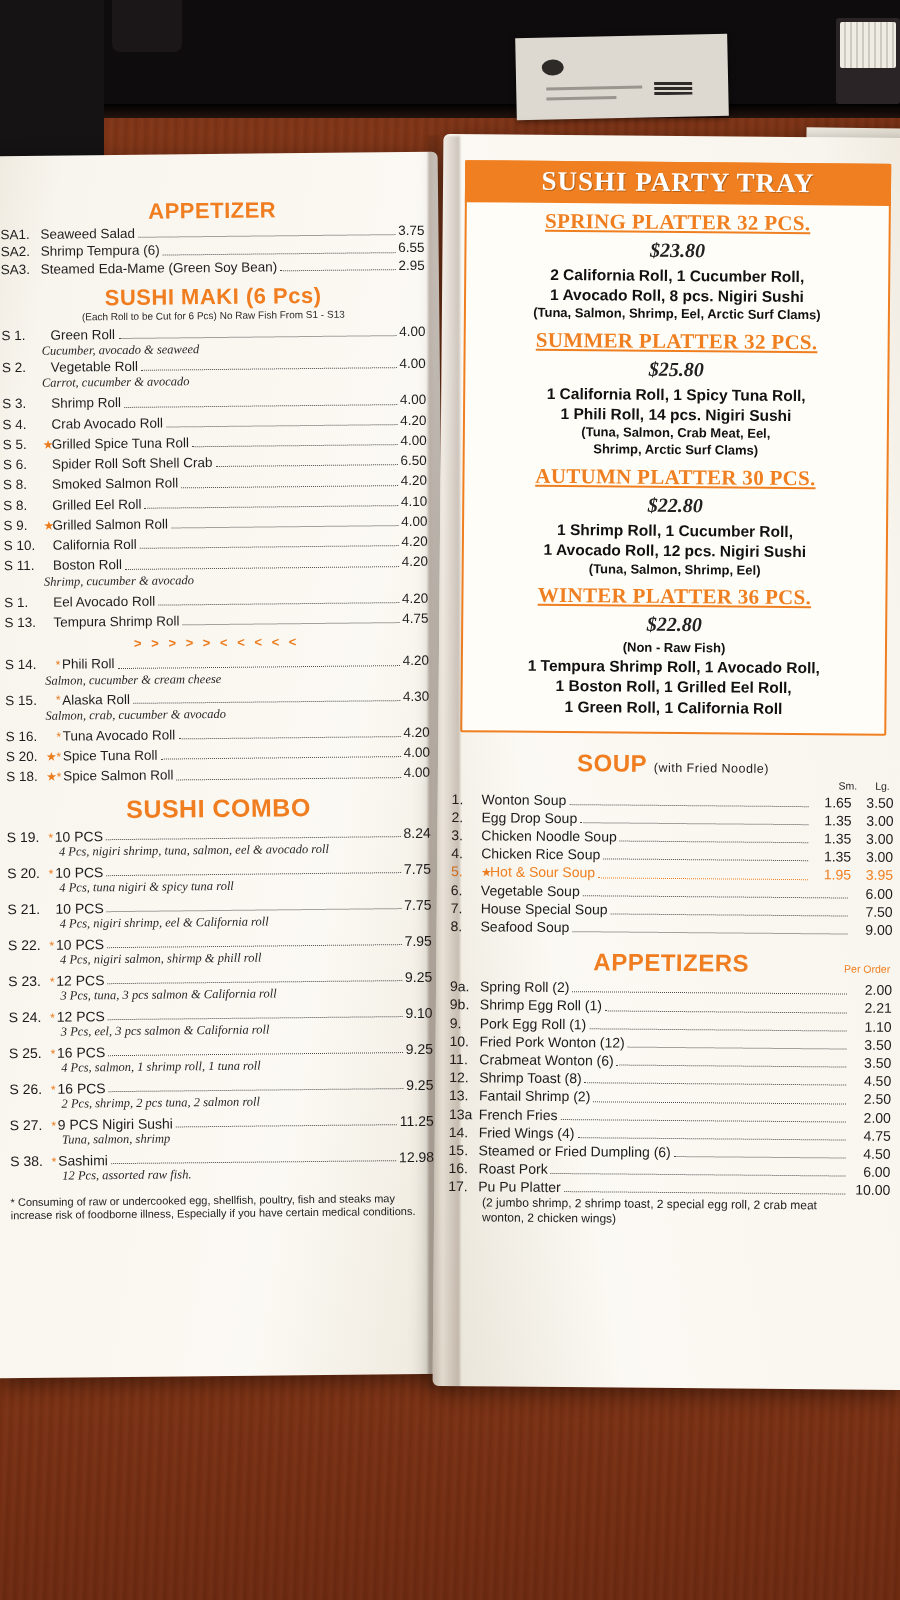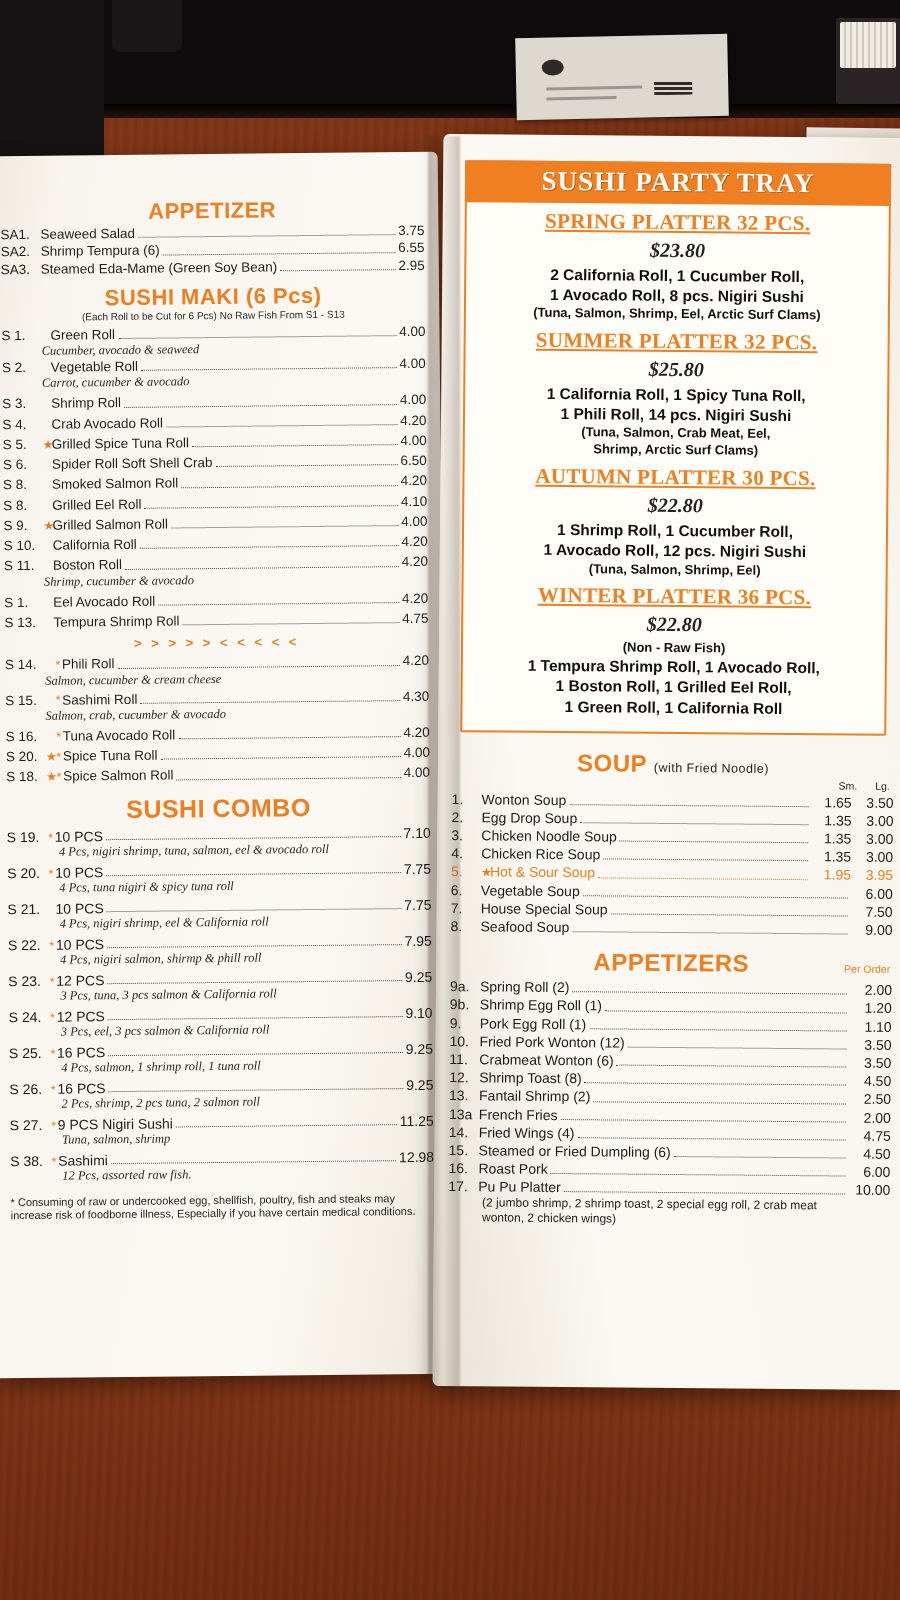--- a/index.html
+++ b/index.html
@@ -439,21 +439,21 @@
             <span class="ast">*</span>
             <span class="nm">Phili Roll</span>
             <span class="dots"></span>
             <span class="pr">4.20</span>
           </div>
         <div class="sub">Salmon, cucumber &amp; cream cheese</div>
         <div class="itemrow" style="margin-top:3px">
             <span class="code">S 15.</span>
             <span class="star"></span>
             <span class="ast">*</span>
-            <span class="nm">Sashimi Roll</span>
+            <span class="nm">Alaska Roll</span>
             <span class="dots"></span>
             <span class="pr">4.30</span>
           </div>
         <div class="sub">Salmon, crab, cucumber &amp; avocado</div>
         <div class="itemrow" style="margin-top:4px">
             <span class="code">S 16.</span>
             <span class="star"></span>
             <span class="ast">*</span>
             <span class="nm">Tuna Avocado Roll</span>
             <span class="dots"></span>
@@ -478,21 +478,21 @@
       </div>
 
       <div class="sec-title" id="lp-combo-title">SUSHI COMBO</div>
 
       <div style="margin-top:4px">
         <div class="combo-row">
             <span class="code">S 19.</span>
             <span class="ast">*</span>
             <span class="nm">10 PCS</span>
             <span class="dots"></span>
-            <span class="pr">7.10</span>
+            <span class="pr">8.24</span>
           </div>
         <div class="combo-sub">4 Pcs, nigiri shrimp, tuna, salmon, eel &amp; avocado roll</div>
         <div class="combo-row" style="margin-top:5px">
             <span class="code">S 20.</span>
             <span class="ast">*</span>
             <span class="nm">10 PCS</span>
             <span class="dots"></span>
             <span class="pr">7.75</span>
           </div>
         <div class="combo-sub">4 Pcs, tuna nigiri &amp; spicy tuna roll</div>
@@ -680,21 +680,21 @@
         <div class="srow">
             <span class="n">9a.</span>
             <span class="nm">Spring Roll (2)</span>
             <span class="dots"></span>
             <span class="p2">2.00</span>
           </div>
         <div class="srow">
             <span class="n">9b.</span>
             <span class="nm">Shrimp Egg Roll (1)</span>
             <span class="dots"></span>
-            <span class="p2">1.20</span>
+            <span class="p2">2.21</span>
           </div>
         <div class="srow">
             <span class="n">9.</span>
             <span class="nm">Pork Egg Roll (1)</span>
             <span class="dots"></span>
             <span class="p2">1.10</span>
           </div>
         <div class="srow">
             <span class="n">10.</span>
             <span class="nm">Fried Pork Wonton (12)</span>

